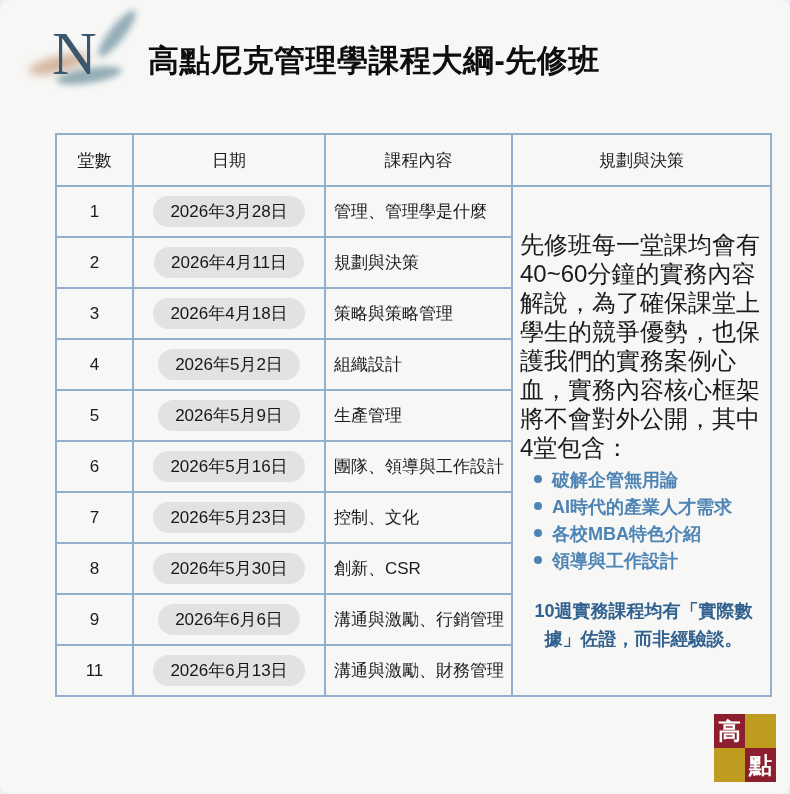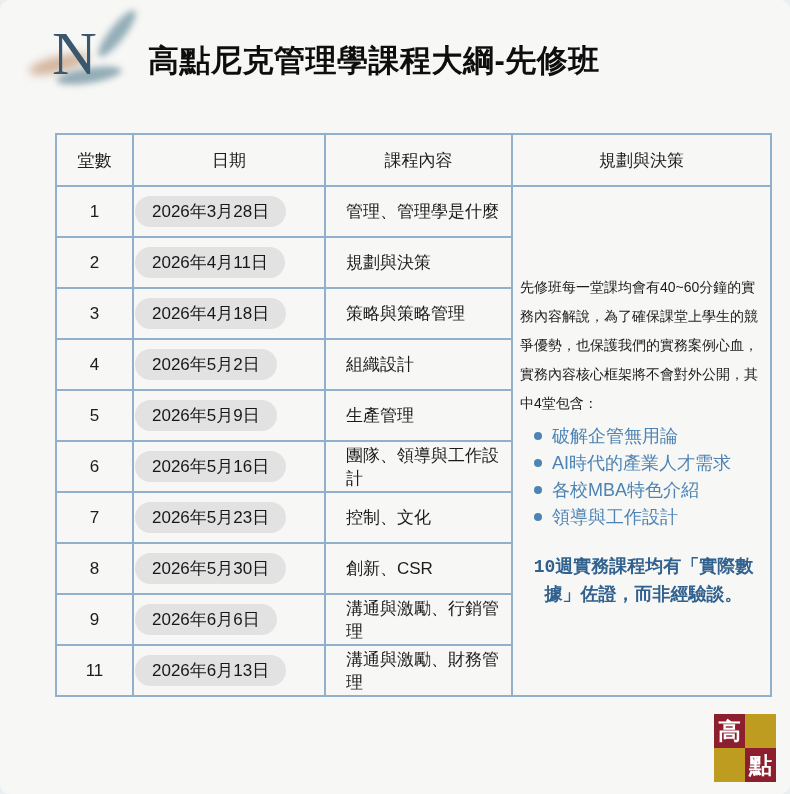--- a/index.html
+++ b/index.html
@@ -53,51 +53,51 @@
     width:715px;border-collapse:collapse;table-layout:fixed;
   }
   table.schedule th, table.schedule td{
     border:2px solid #92b0cb;
     font-weight:400;color:#1c1c1c;
     background:transparent;
   }
   table.schedule th{height:48px;font-size:17px;text-align:center;}
   table.schedule td{height:47px;font-size:17px;}
   td.c-num{text-align:center;}
-  td.c-date{text-align:left;}
-  td.c-content{text-align:left;padding-left:20px;}
+  td.c-date{text-align:center;}
+  td.c-content{text-align:left;padding-left:8px;}
   .pill{
     display:inline-block;
     background:#e2e2e2;border-radius:16px;
     padding:4px 17px;font-size:17px;color:#171717;
     white-space:nowrap;
   }
 
   
   td.c-practical{
     vertical-align:middle;
     padding:6px 3px 6px 7px;
   }
   .prac-intro{
-    font-size:14px;line-height:29px;color:#1b1b1b;
+    font-size:24px;line-height:29px;color:#1b1b1b;
     text-align:left;
   }
   .prac-bullets{margin-top:5px;}
   .prac-bullet{
     display:flex;align-items:baseline;
-    font-size:18px;line-height:27px;font-weight:400;color:#4d84b5;
+    font-size:18px;line-height:27px;font-weight:700;color:#4d84b5;
   }
   .prac-bullet .dot{
     flex:0 0 auto;width:8px;height:8px;border-radius:50%;
     background:#4d84b5;margin:0 10px 2px 14px;align-self:center;
   }
   .prac-note{
     margin-top:22px;
     font-size:18px;line-height:28px;font-weight:700;
-    color:#31618e;text-align:center;font-family:Liberation Mono, monospace;
+    color:#31618e;text-align:center;
   }
 
   
   .footer-logo{
     position:absolute;left:714px;top:714px;
     width:62px;height:68px;
     display:grid;grid-template-columns:31px 31px;grid-template-rows:34px 34px;
   }
   .lg-cell{display:flex;align-items:center;justify-content:center;
     font-size:23px;font-weight:700;color:#ffffff;}

